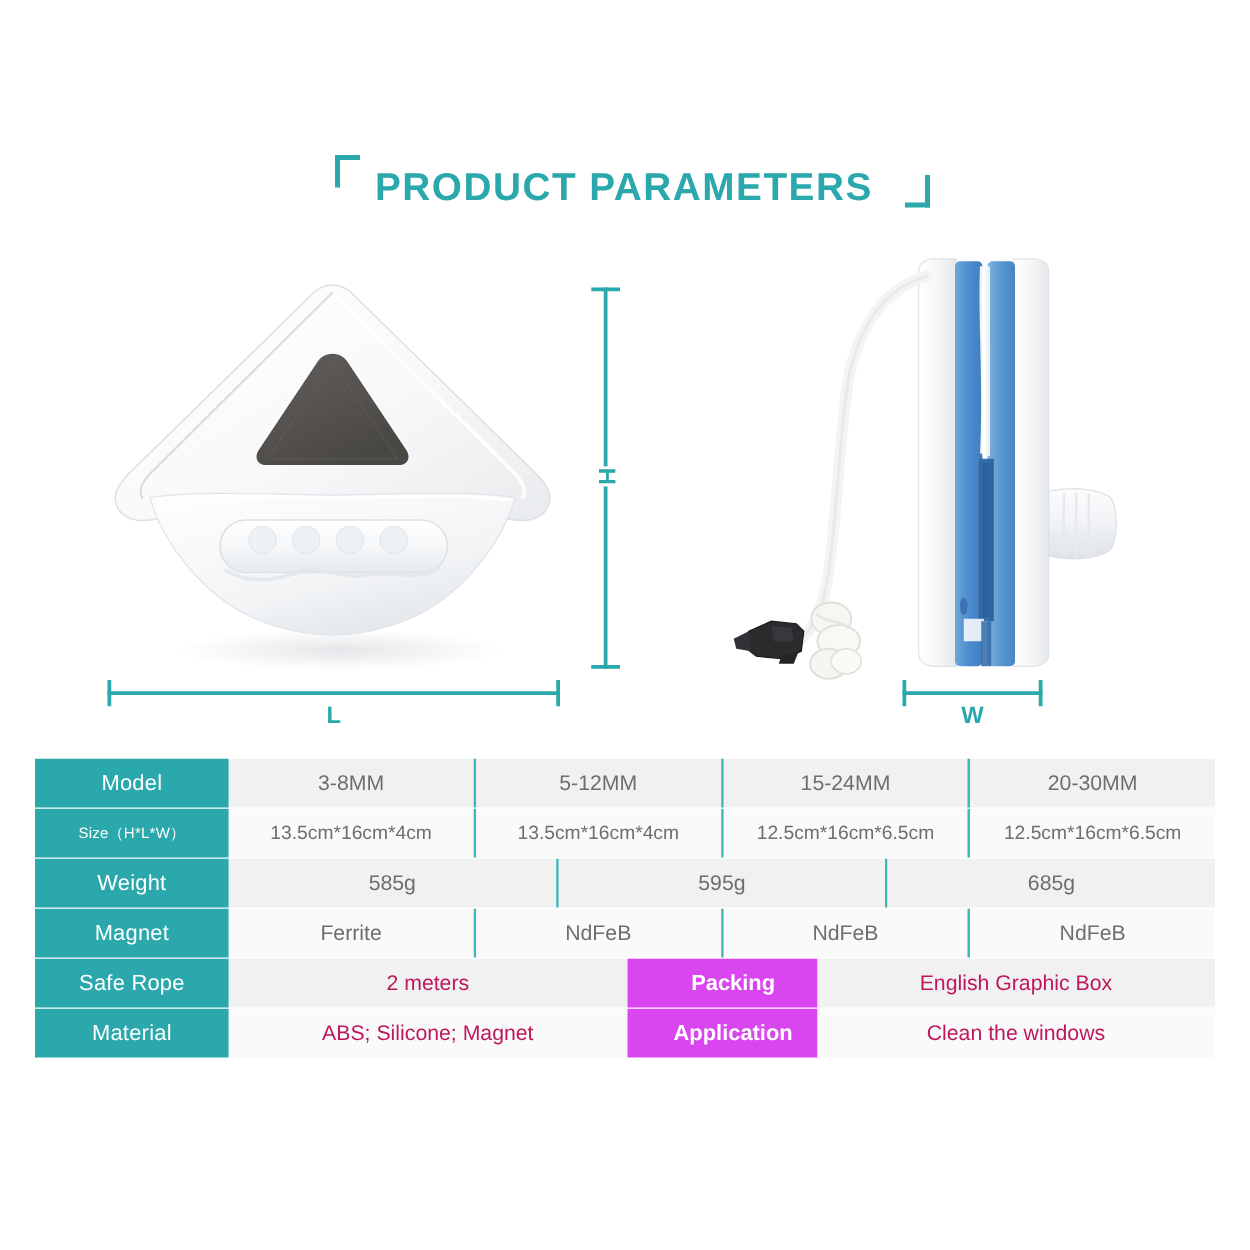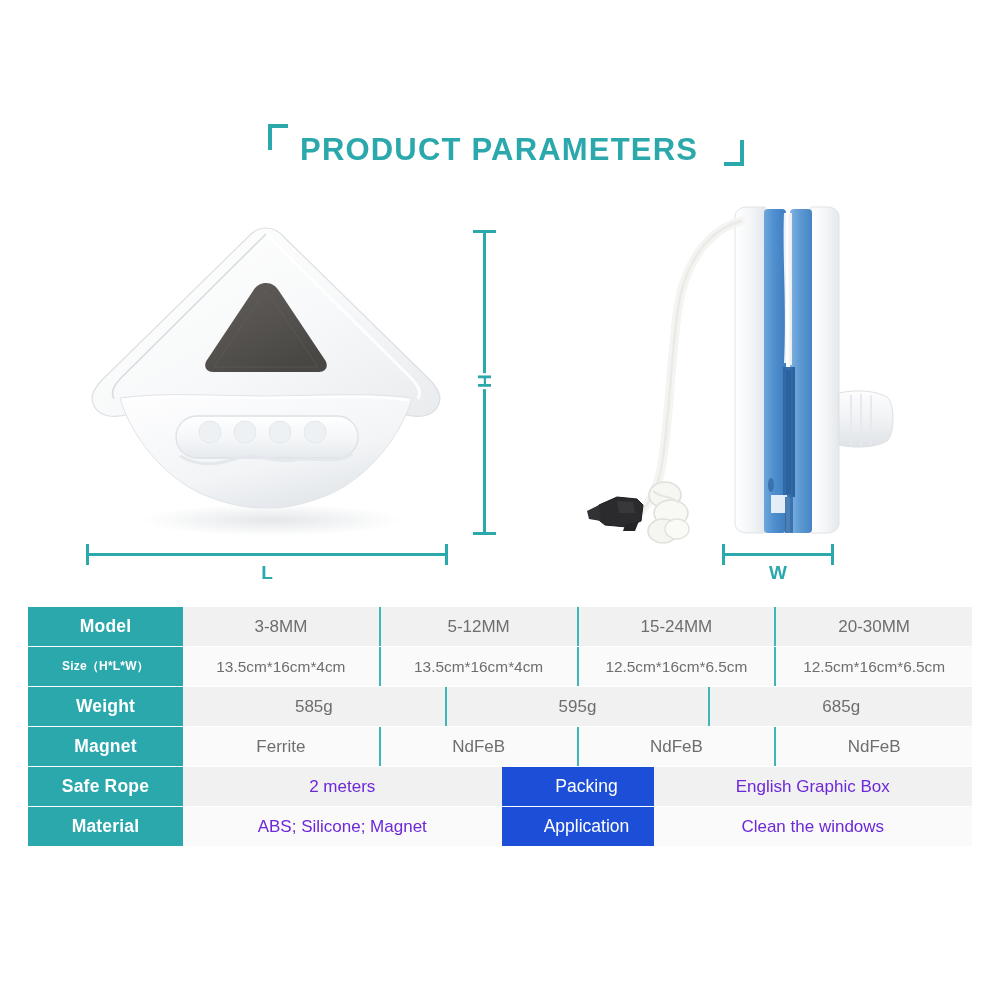--- a/index.html
+++ b/index.html
@@ -177,21 +177,21 @@
   .spec-row.shade .spec-val-wide { background: #F1F1F1; }
   .spec-row.plain .spec-val,
   .spec-row.plain .spec-val-wide { background: #FAFAFA; }
 
   .spec-label {
     width: 155px;
     flex: 0 0 155px;
     background: #2BA8AC;
     color: #ffffff;
     font-size: 17.5px;
-    font-weight: bold;
+    font-weight: normal;
     display: flex;
     align-items: center;
     justify-content: center;
     letter-spacing: 0.2px;
   }
   .spec-label.narrow-text { font-size: 12px; }
 
   .spec-val {
     flex: 1 1 0;
     display: flex;
@@ -205,29 +205,29 @@
   .spec-val:last-child { border-right: none; text-align: center; }
   .spec-val.tight { font-size: 15.4px; }
   .spec-val.noline { border-right: none; }
 
   .spec-val-wide {
     flex: 1 1 0;
     display: flex;
     align-items: center;
     justify-content: center;
     font-size: 17px;
-    color: #6d28d9;
+    color: #be185d;
   }
 
   .spec-sub-label {
     flex: 0 0 152px;
-    background: #1d4ed8;
+    background: #d946ef;
     color: #ffffff;
     font-size: 17.5px;
-    font-weight: normal;
+    font-weight: bold;
     display: flex;
     align-items: center;
     justify-content: center;
     padding-left: 18px;
   }
 </style>
 </head>
 <body>
 
 <div class="bracket bracket-tl"></div>

